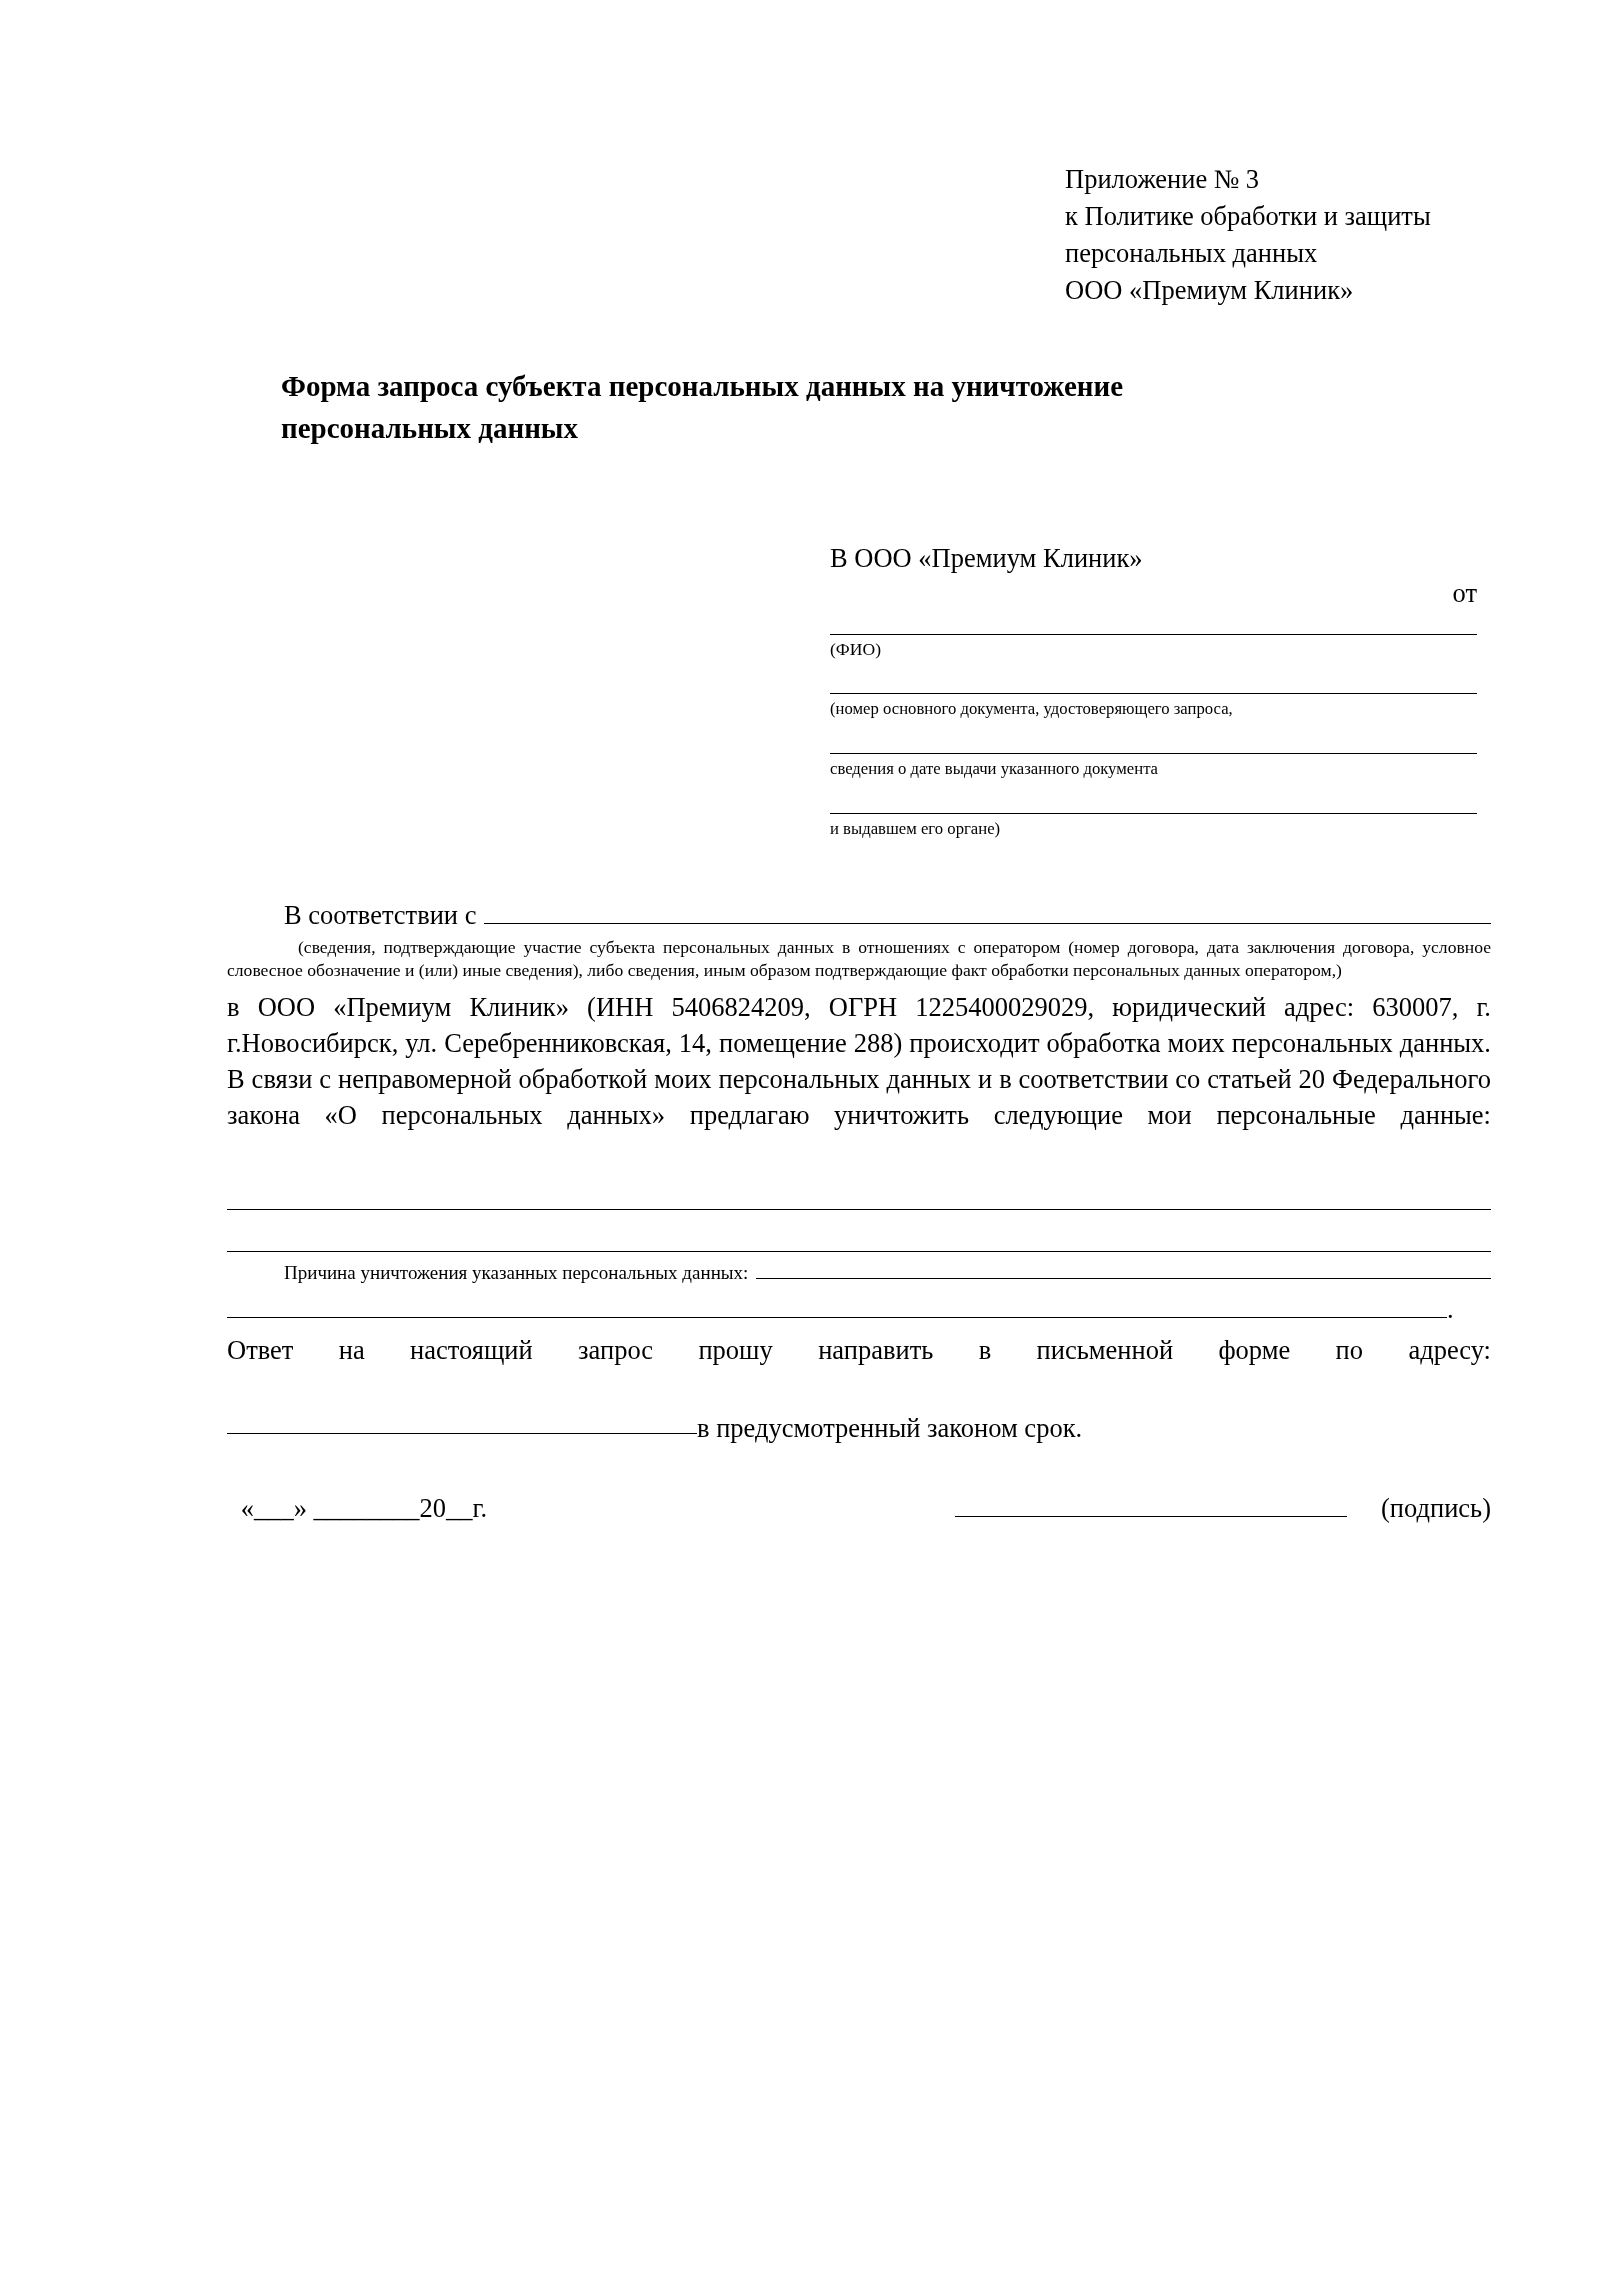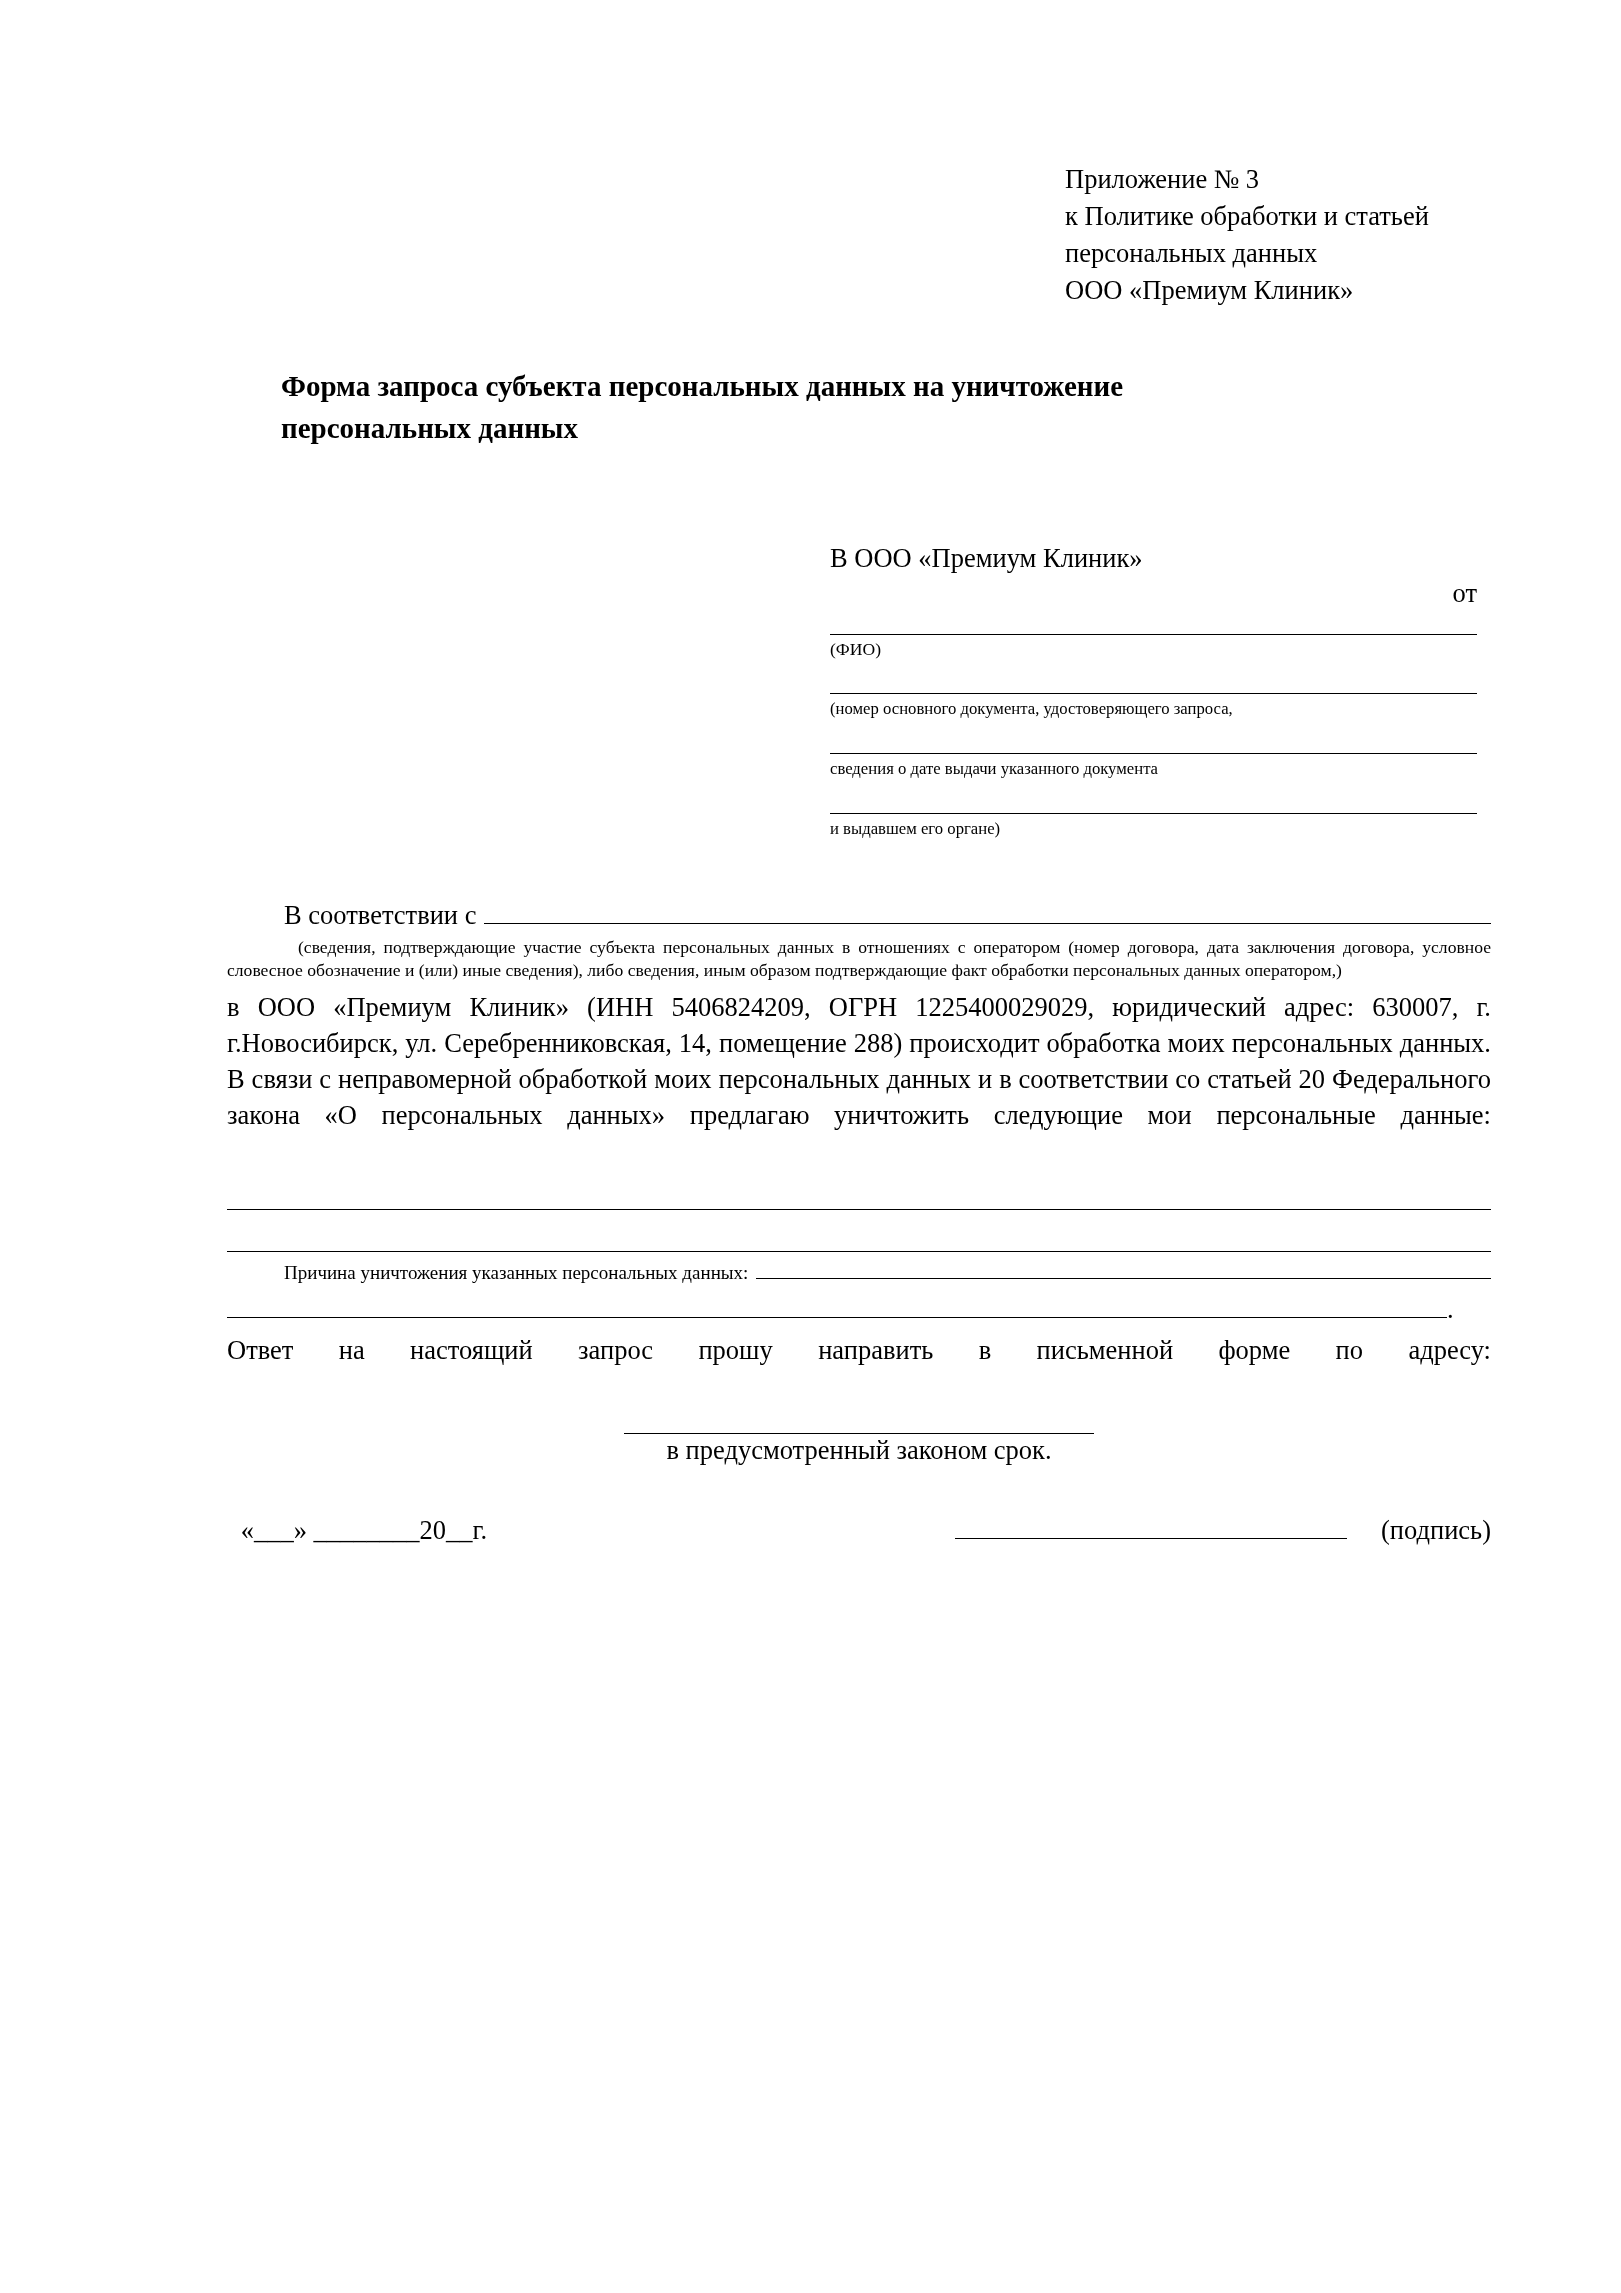--- a/index.html
+++ b/index.html
@@ -140,23 +140,22 @@
   }
   .reason-tail .rule {
     width: 1220px;
     border-bottom: 1.5px solid #000;
     height: 21.6px;
   }
   .reason-tail .dot { font-size: 26.5px; }
 
   .answer-row {
     display: flex;
-    align-items: center;
+    align-items: flex-start;
     margin-top: 7.8px;
-    flex-direction: column;
   }
   .answer-row .rule {
     width: 470px;
     border-bottom: 1.5px solid #000;
     height: 21.6px;
   }
   .answer-row .tail { font-size: 26.5px; white-space: nowrap; }
 
   .sign-row {
     margin-top: 47px;
@@ -177,21 +176,21 @@
   .sign-row .sign-label { white-space: nowrap; margin-left: 34px; }
 </style>
 </head>
 <body>
 
 <div class="page">
   <div class="content">
 
     <div class="header-block">
       <div>Приложение № 3</div>
-      <div>к Политике обработки и статьей</div>
+      <div>к Политике обработки и защиты</div>
       <div>персональных данных</div>
       <div>ООО «Премиум Клиник»</div>
     </div>
 
     <div class="doc-title">
       <div>Форма запроса субъекта персональных данных на уничтожение</div>
       <div>персональных данных</div>
     </div>
 
     <div class="addressee">

